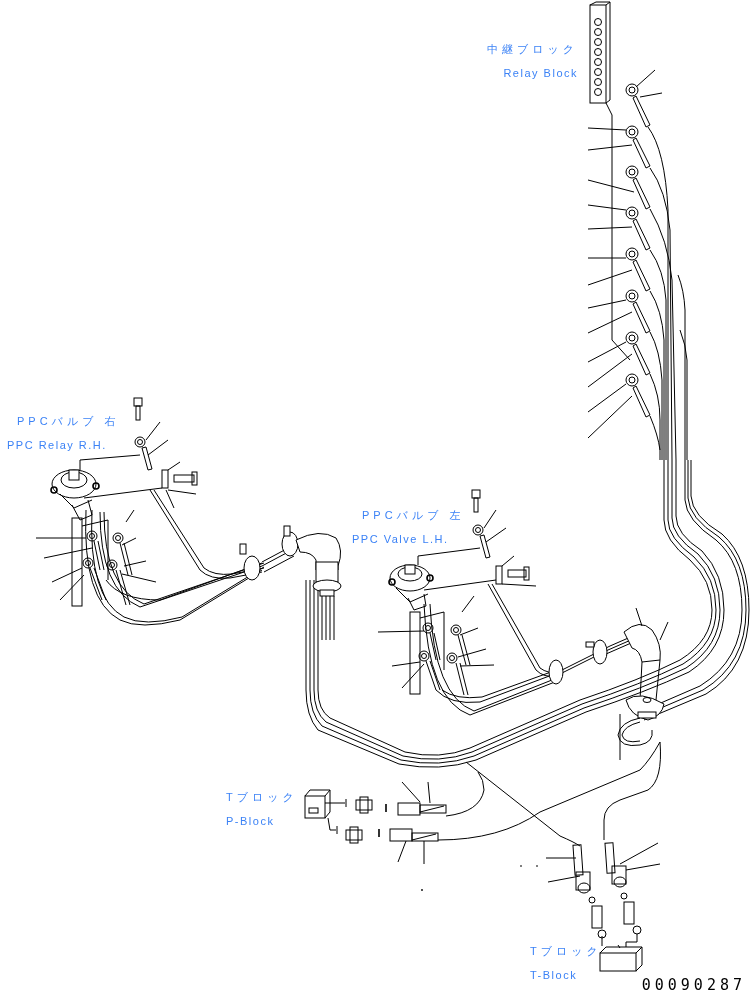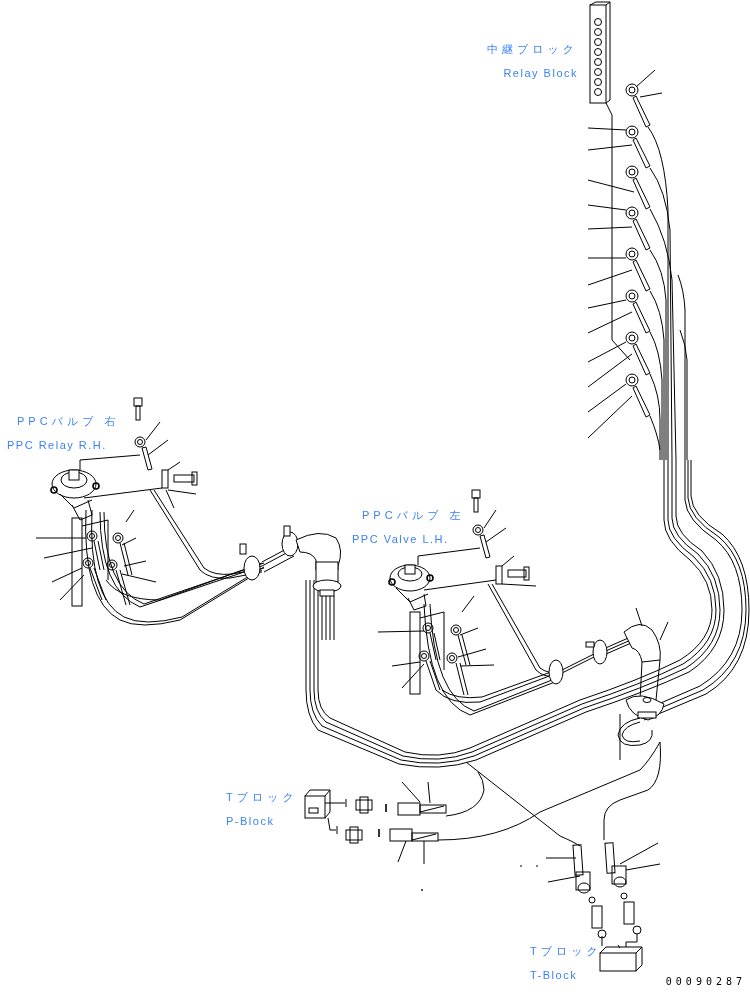--- a/index.html
+++ b/index.html
@@ -2,21 +2,21 @@
 <html><head>
 <meta charset="utf-8">
 <style>
   html, body { margin: 0; padding: 0; background: #ffffff; }
   body { width: 750px; height: 994px; position: relative; overflow: hidden; font-family: "DejaVu Sans Mono", monospace; color: #000; }
   #canvas { position: absolute; left: 0; top: 0; width: 750px; height: 994px; }
   .lbl { position: absolute; font-family: Liberation Sans, sans-serif; font-size: 11px; line-height: 15px; letter-spacing: 1.5px; color: #3b82f6; white-space: nowrap; }
   .lbl .jp { display: block; letter-spacing: 4px; }
   .lbl .en { display: block; margin-top: 9px; }
   .lbl.right { text-align: right; }
-  .drawno { position: absolute; right: 4px; top: 976px; font-size: 10px; letter-spacing: 4px; font-family: "DejaVu Sans Mono", monospace; }
+  .drawno { position: absolute; right: 4px; top: 976px; font-size: 15px; letter-spacing: 4px; font-family: "DejaVu Sans Mono", monospace; }
   svg line, svg path, svg rect, svg circle, svg ellipse, svg polyline { stroke: #000; fill: none; stroke-width: 1; }
   svg .fillw { fill: #fff; }
   svg .thick { stroke-width: 1.6; }
 </style>
 </head>
 <body>
 
 <svg id="canvas" viewBox="0 0 750 994" xmlns="http://www.w3.org/2000/svg">
 
   <g>

